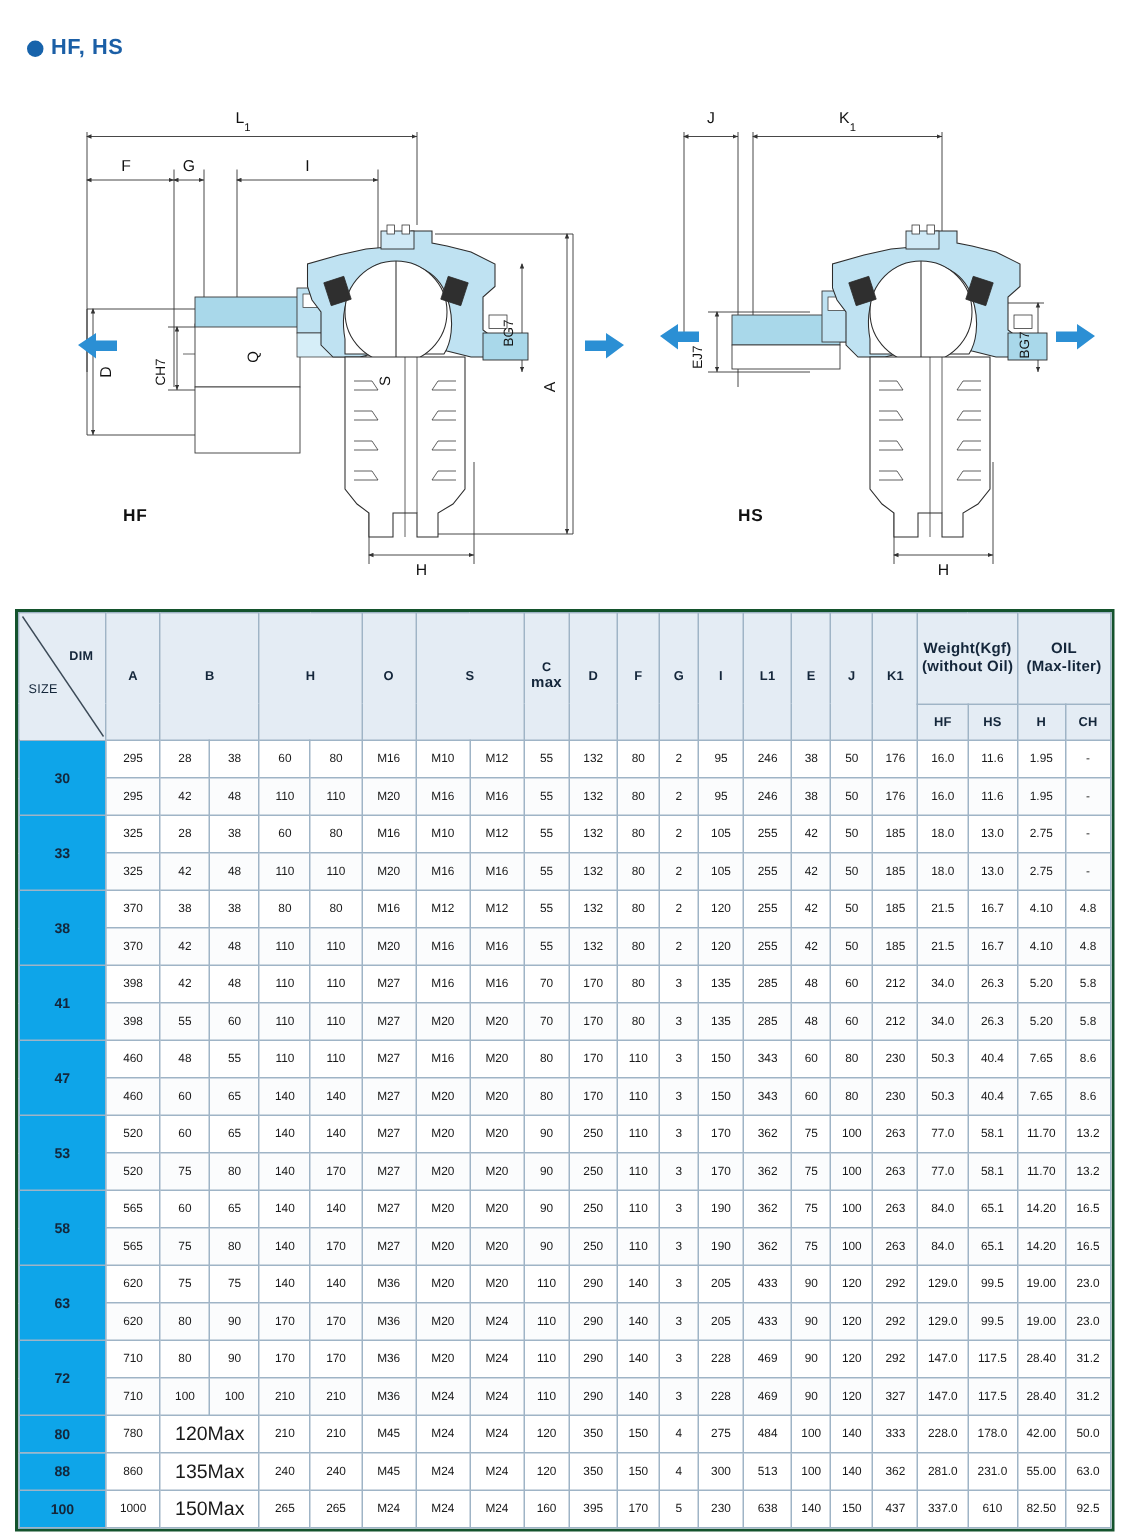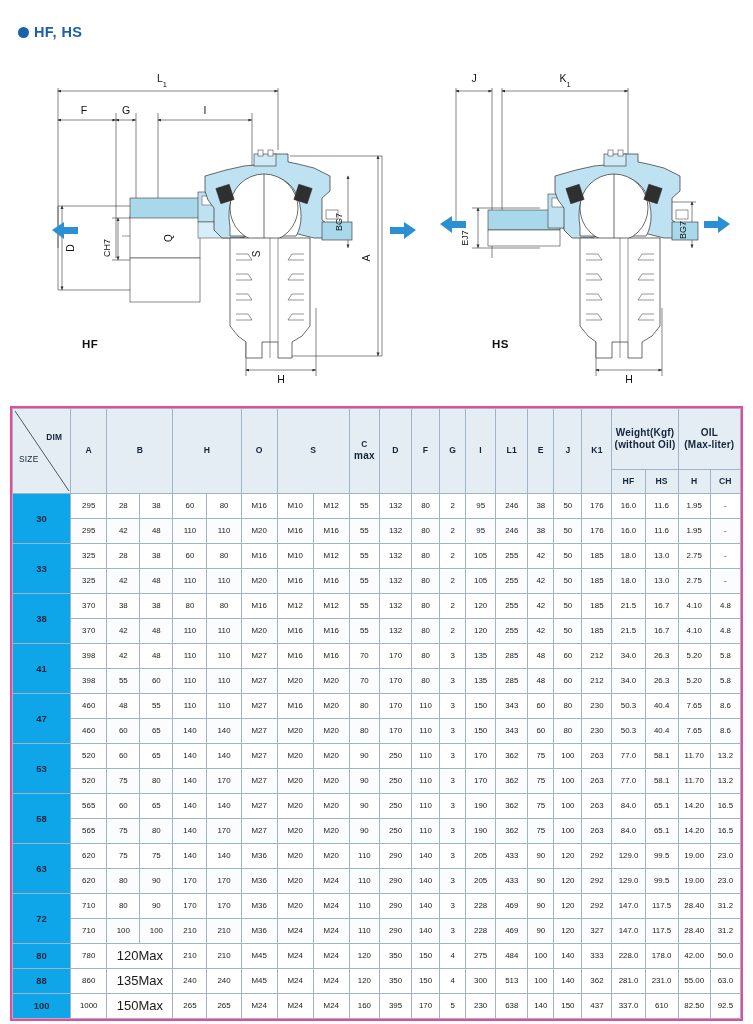--- a/index.html
+++ b/index.html
@@ -37,21 +37,21 @@
     position: absolute; font-size: 11.5px; font-weight: bold; color: #111;
     letter-spacing: .5px;
   }
   .cap-hf { left: 52px; top: 280px; }
   .cap-hs { left: 62px; top: 280px; }
 
   
   .table-wrap {
     position: absolute; left: 10px; top: 406px;
     width: 733px;
-    border: 2px solid #ec4899;
+    border: 2px solid #14532d;
     background: #fff;
   }
   table.dim {
     border-collapse: collapse;
     width: 100%;
     table-layout: fixed;
     font-size: 7.6px;
     color: #1a1a1a;
   }
   table.dim th, table.dim td {

